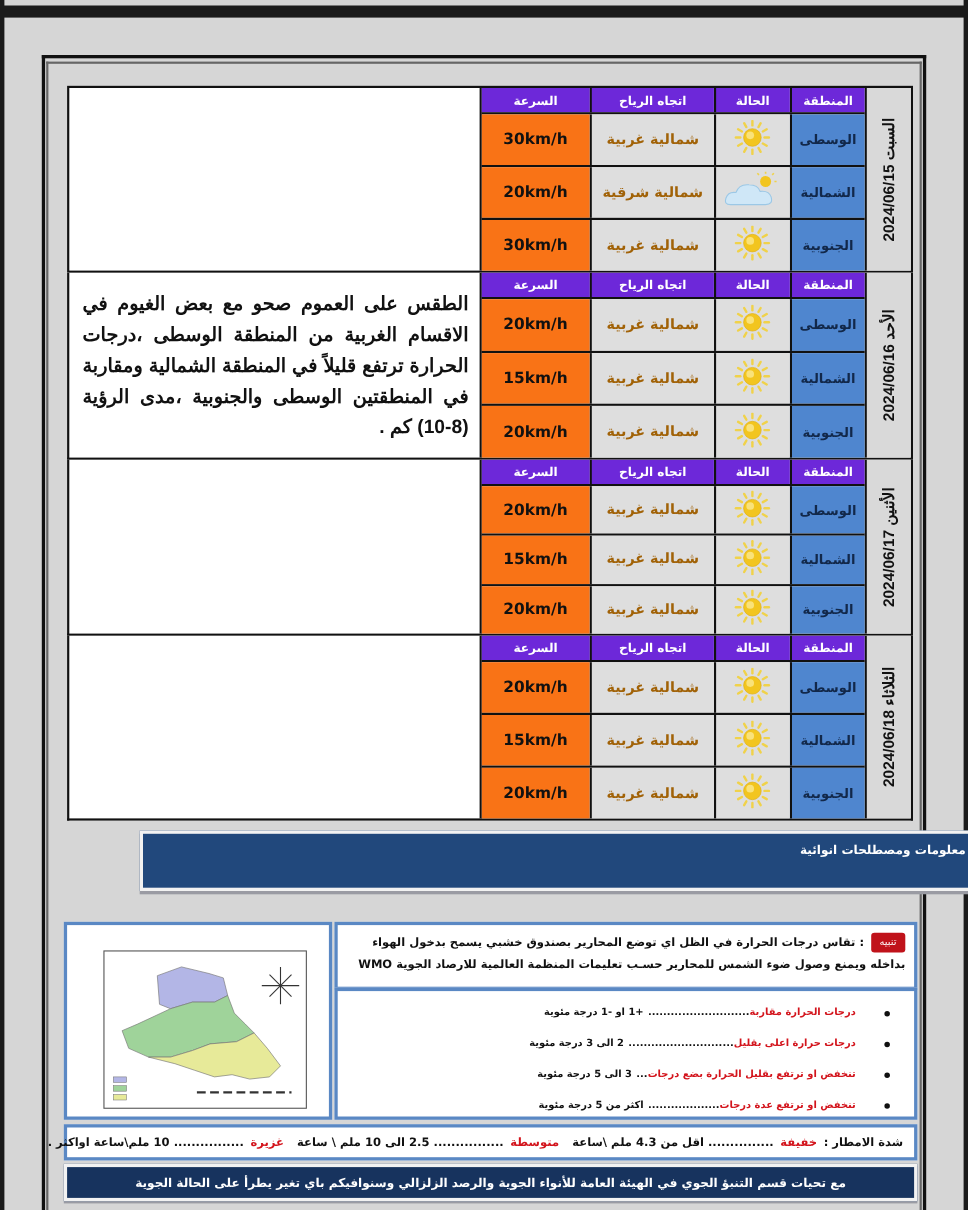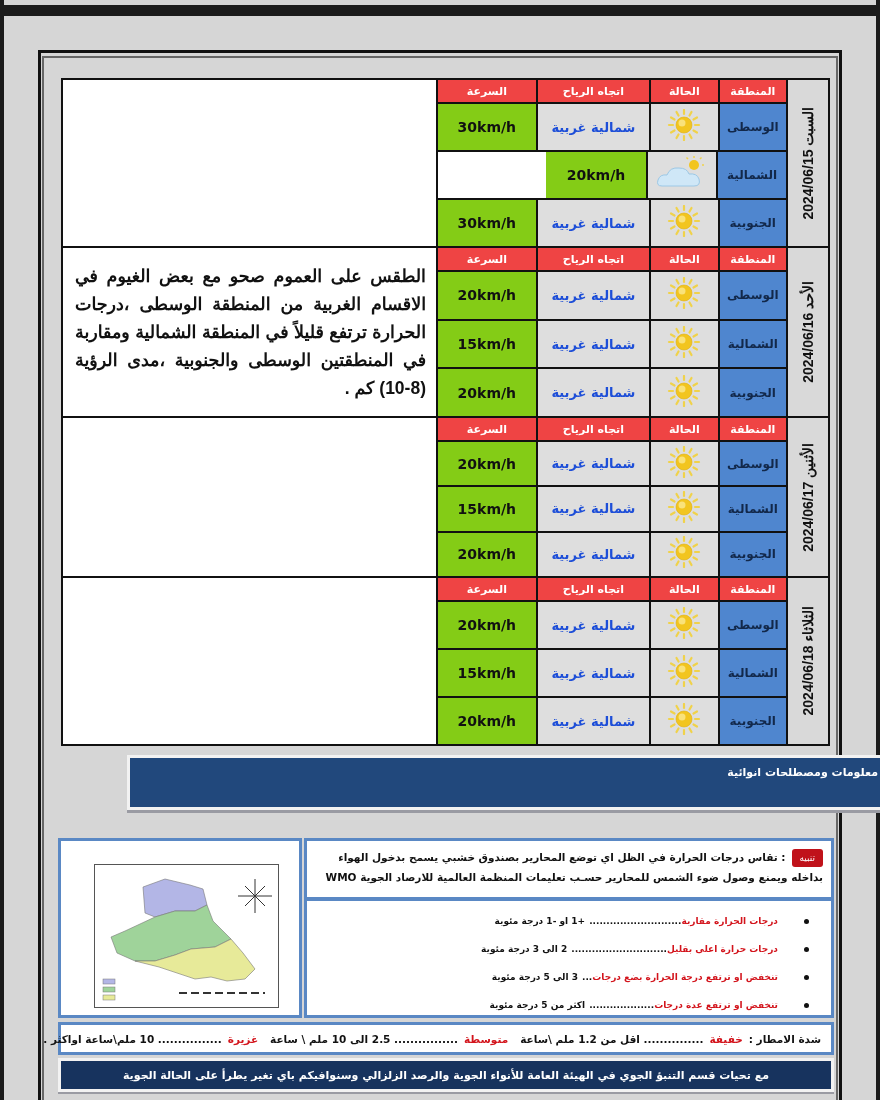--- a/index.html
+++ b/index.html
@@ -63,26 +63,26 @@
     display: flex; align-items: center; justify-content: center;
     border-left: 2px solid #111;
     font-family: "DejaVu Sans", sans-serif;
   }
   .cell:last-child { border-left: none; }
   .c-region { width: 70px; }
   .c-state { width: 70px; }
   .c-dir { width: 116px; }
   .c-speed { width: 100px; }
   .head .cell {
-    background: #ef4444; color: #fff; font-size: 11px; font-weight: bold;
+    background: #6d28d9; color: #fff; font-size: 11px; font-weight: bold;
   }
   .body .c-region { background: #4f86cf; color: #12284a; font-size: 12px; font-weight: bold; }
   .body .c-state { background: #dedede; }
-  .body .c-dir { background: #dedede; color: #1d4ed8; font-size: 13px; font-weight: bold; }
-  .body .c-speed { background: #84cc16; color: #111; font-size: 14px; font-weight: bold; font-family: "DejaVu Sans", sans-serif; direction: ltr; }
+  .body .c-dir { background: #dedede; color: #a16207; font-size: 13px; font-weight: bold; }
+  .body .c-speed { background: #f97316; color: #111; font-size: 14px; font-weight: bold; font-family: "DejaVu Sans", sans-serif; direction: ltr; }
   .desc {
     flex: 1;
     display: flex; align-items: center;
     padding: 0 10px 0 12px;
     font-family: "Liberation Sans", sans-serif;
     font-weight: bold; font-size: 17.5px; line-height: 28px;
     color: #111; text-align: justify;
     text-align-last: right;
   }
   .d1 { height: 170px; }
@@ -206,20 +206,21 @@
     <circle cx="38" cy="9" r="5" fill="#f2c51f"></circle>
     <g stroke="#f0d24a" stroke-width="1.5">
                   <line x1="38" y1="0" x2="38" y2="2"></line>
                   <line x1="46" y1="9" x2="48" y2="9"></line>
                   <line x1="44" y1="3" x2="45.5" y2="1.5"></line>
                   <line x1="32" y1="3" x2="30.5" y2="1.5"></line>
                 </g>
     <path d="M6 30 Q0 30 2 24 Q4 18 11 19 Q14 11 23 12 Q31 12 33 18 Q41 17 43 23 Q45 30 38 30 Z" fill="#cfe7f7" stroke="#9cc8e6" stroke-width="1"></path>
   </svg></span>
           </div>
+      <div class="cell c-dir">شمالية شرقية</div>
       <div class="cell c-speed">20km/h</div>
     </div>
         <div class="grid-row body">
       <div class="cell c-region">الجنوبية</div>
       <div class="cell c-state">
             <span><svg width="40" height="32" viewBox="0 0 40 32">
                 <line x1="31.0" y1="16.0" x2="35.0" y2="16.0" stroke="#f0d24a" stroke-width="2.2" stroke-linecap="round"></line>
                 <line x1="29.5" y1="21.5" x2="33.0" y2="23.5" stroke="#f0d24a" stroke-width="2.2" stroke-linecap="round"></line>
                 <line x1="25.5" y1="25.5" x2="27.5" y2="29.0" stroke="#f0d24a" stroke-width="2.2" stroke-linecap="round"></line>
                 <line x1="20.0" y1="27.0" x2="20.0" y2="31.0" stroke="#f0d24a" stroke-width="2.2" stroke-linecap="round"></line>
@@ -525,36 +526,36 @@
     <span style="margin-right:4px">+1  او -1 درجة مئوية</span>
     </div>
     <div class="scale-item">
       <span class="bullet"></span>
     <span class="red">درجات حرارة اعلى بقليل</span>
     <span>............................</span>
     <span style="margin-right:4px">2  الى  3 درجة مئوية</span>
     </div>
     <div class="scale-item">
       <span class="bullet"></span>
-    <span class="red">تنخفض او ترتفع درجة الحرارة بضع درجات</span>
+    <span class="red">تنخفض او ترتفع بقليل الحرارة بضع درجات</span>
     <span>...</span>
     <span style="margin-right:4px">3  الى  5 درجة مئوية</span>
     </div>
     <div class="scale-item">
       <span class="bullet"></span>
     <span class="red">تنخفض او ترتفع عدة درجات</span>
     <span>...................</span>
     <span style="margin-right:4px">اكثر من  5 درجة مئوية</span>
     </div>
   </div>
 
 <div class="rain">
   <span>شدة الامطار :</span>
   <span class="red">خفيفة</span>
-  <span>............... اقل من 1.2  ملم \ساعة</span>
+  <span>............... اقل من 4.3  ملم \ساعة</span>
   <span class="gap"></span>
   <span class="red">متوسطة</span>
   <span>................ 2.5 الى 10 ملم \ ساعة</span>
   <span class="gap"></span>
   <span class="red">غزيرة</span>
   <span>................ 10 ملم\ساعة اواكثر .</span>
 </div>
 
 <div class="footer">مع تحيات قسم التنبؤ الجوي في الهيئة العامة للأنواء الجوية والرصد الزلزالي وسنوافيكم  باي تغير يطرأ على الحالة الجوية</div>
 

